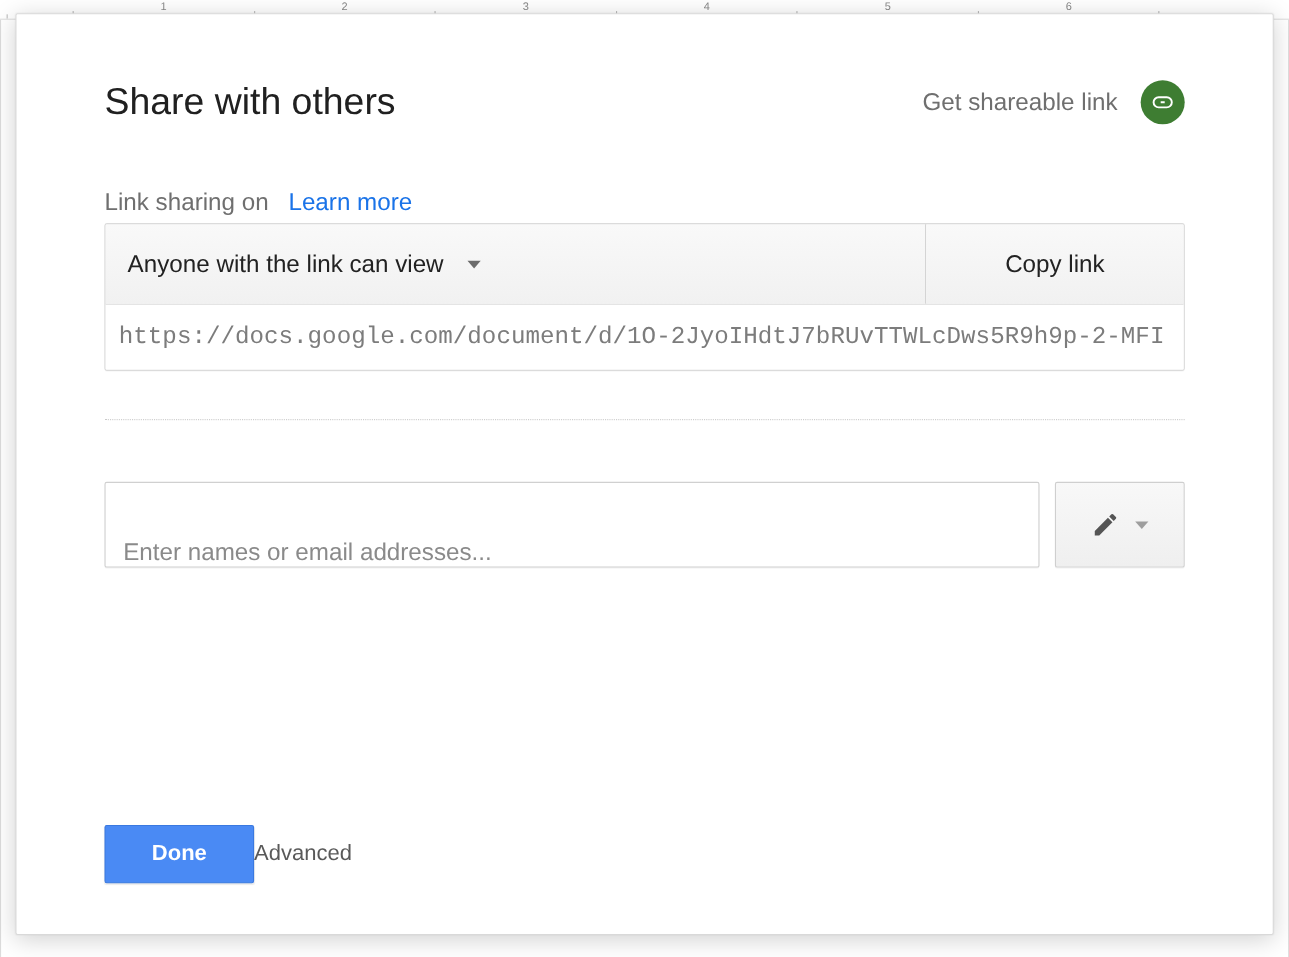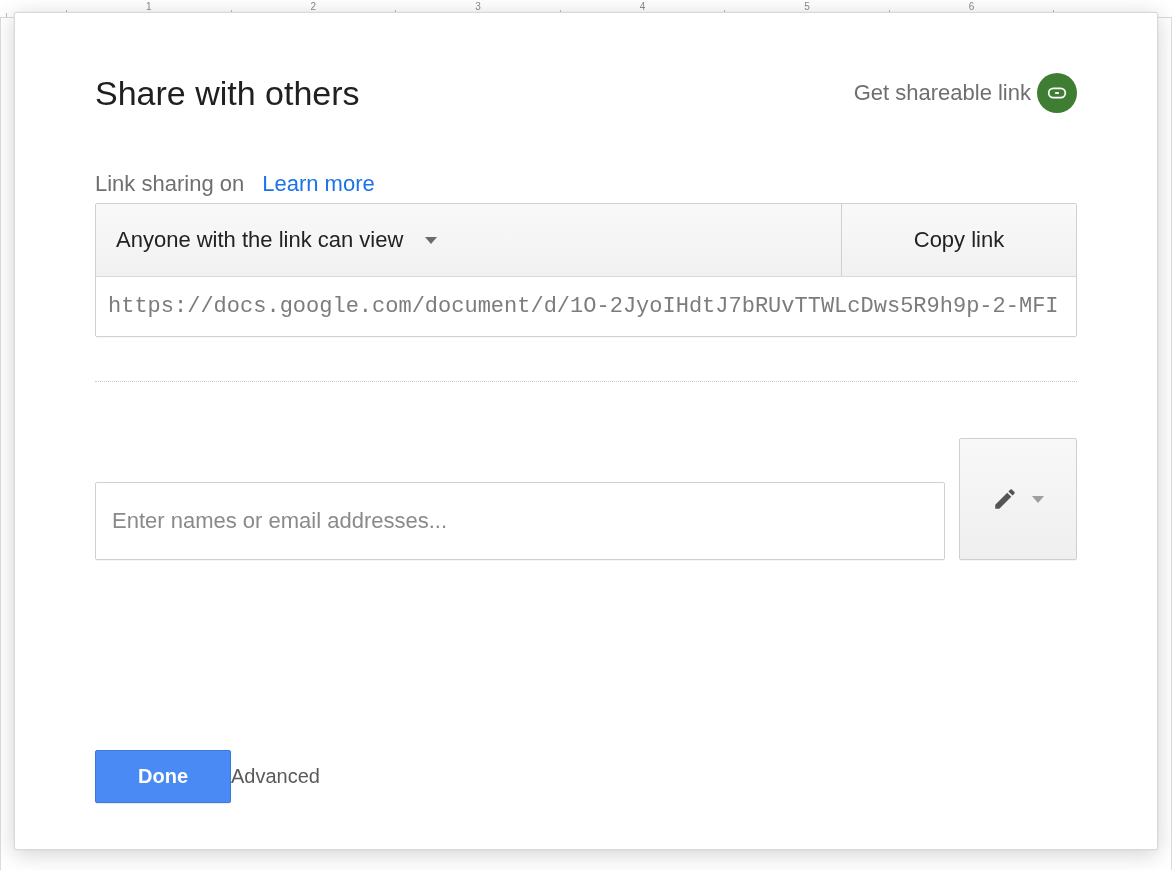--- a/index.html
+++ b/index.html
@@ -73,21 +73,21 @@
       margin-bottom: 58px;
     }
     .dlg-title {
       font-size: 34px;
       font-weight: 400;
       color: #202020;
     }
     .get-link {
       display: flex;
       align-items: center;
-      gap: 6px;
+      gap: 21px;
       cursor: pointer;
     }
     .get-link-text {
       font-size: 22px;
       color: #6f6f6f;
     }
     .link-badge {
       width: 40px;
       height: 40px;
       border-radius: 50%;
@@ -188,25 +188,24 @@
       display:flex;
       gap: 14px;
       align-items: stretch;
     }
     .people-input-wrap {
       flex:1;
       border:1px solid #d0d0d0;
       border-radius:2px;
       height: 78px;
       display:flex;
-      align-items:center;
+      align-items:flex-end;
       padding: 0 16px;
       box-shadow: 0 1px 0 rgba(0,0,0,0.04);
       background:#fff;
-      margin-top:44px;
     }
     .people-input-wrap input {
       border:none; outline:none; width:100%;
       font-size: 22px;
       color:#555;
       background:transparent;
       font-family: inherit;
     }
     .people-input-wrap input::placeholder { color:#8a8a8a; }
 

